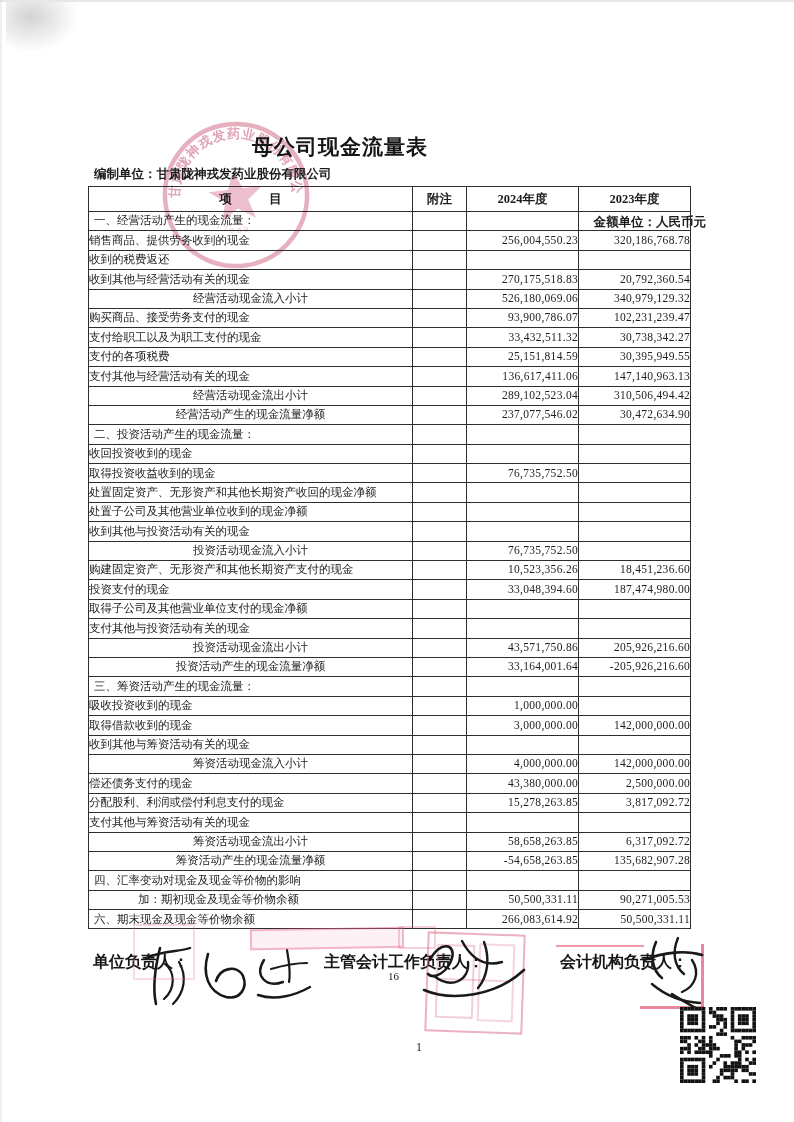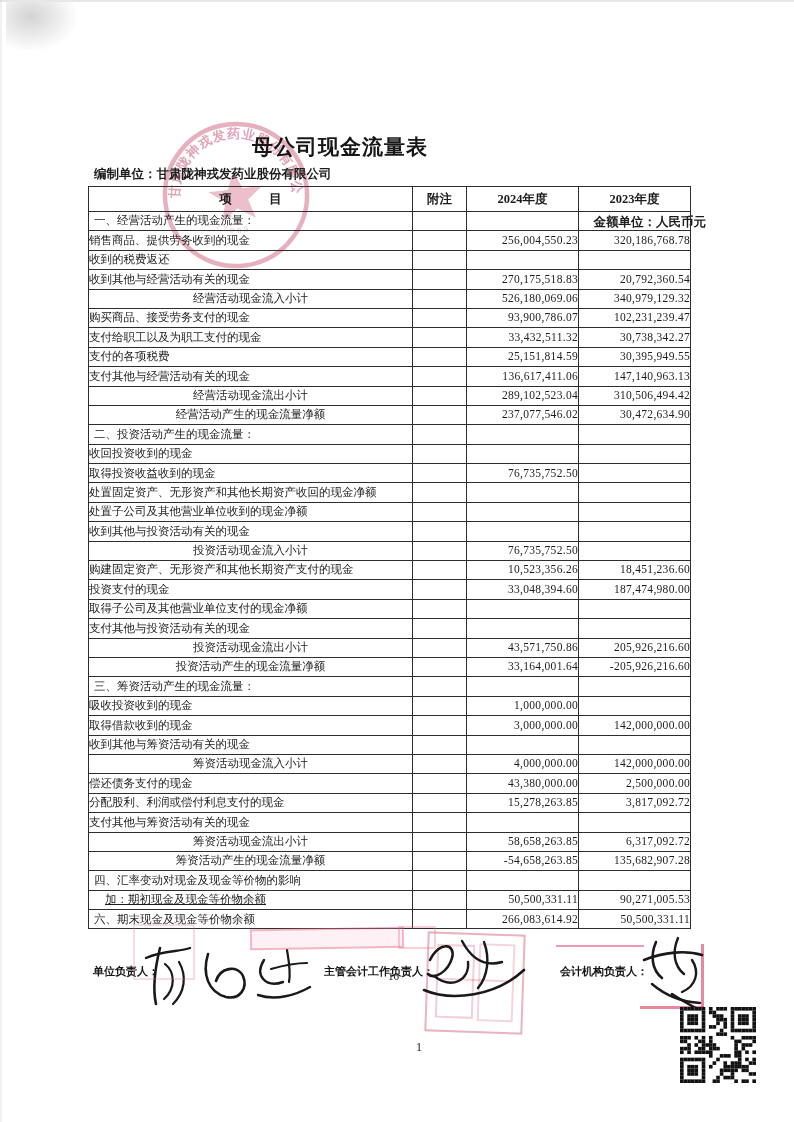--- a/index.html
+++ b/index.html
@@ -14,26 +14,26 @@
   .title{left:252px;top:133px;font-size:21px;font-weight:bold;letter-spacing:1px;color:#161616;}
   .prep{left:94px;top:166px;font-size:12.5px;font-weight:bold;}
   .unit{right:88px;top:166px;font-size:12.5px;font-weight:bold;margin-top:48px;}
 
   table.cf{position:absolute;left:88px;top:186px;width:602px;border-collapse:collapse;table-layout:fixed;}
   table.cf th,table.cf td{border:1px solid #2d2d2d;overflow:hidden;white-space:nowrap;}
   table.cf thead th{height:22px;font-size:12.5px;font-weight:bold;text-align:center;padding:1px;}
   table.cf tbody td{height:18.4px;font-size:11.5px;line-height:1;padding:0;}
   td.c-item{padding-left:21px;text-align:left;}
   td.c-item.section{padding-left:5px;}
-  td.c-item.item2{padding-left:16px;text-decoration:underline;}
+  td.c-item.item2{padding-left:49px;}
   td.c-item.subtotal{padding-left:0;text-align:center;}
   td.c-note{}
   td.c-num{text-align:right;padding-right:6px;letter-spacing:.3px;}
 
-  .f-label{font-size:11px;font-weight:bold;color:#151515;margin-top:12px;}
+  .f-label{font-size:16px;font-weight:bold;color:#151515;}
   .pagenum{font-size:12px;color:#222;}
   .sheetnum{font-size:11px;color:#222;}
 
   .seal-circle{left:150px;top:109px;width:172px;height:172px;transform:rotate(-7deg);opacity:.9;}
   .seal-square{left:426px;top:933px;width:94px;height:96px;border:2px solid rgba(216,104,128,.5);
         transform:rotate(2deg);}
   .seal-square .g1{position:absolute;left:8px;top:10px;width:34px;height:70px;border:2px solid rgba(216,104,128,.32);}
   .seal-square .g2{position:absolute;left:50px;top:8px;width:32px;height:74px;border:2px solid rgba(216,104,128,.28);}
   .seal-square .g3{position:absolute;left:12px;top:44px;width:68px;height:2px;background:rgba(216,104,128,.30);}
   .seal-corner-v{left:701px;top:944px;width:2.5px;height:64px;background:rgba(224,84,116,.7);}

